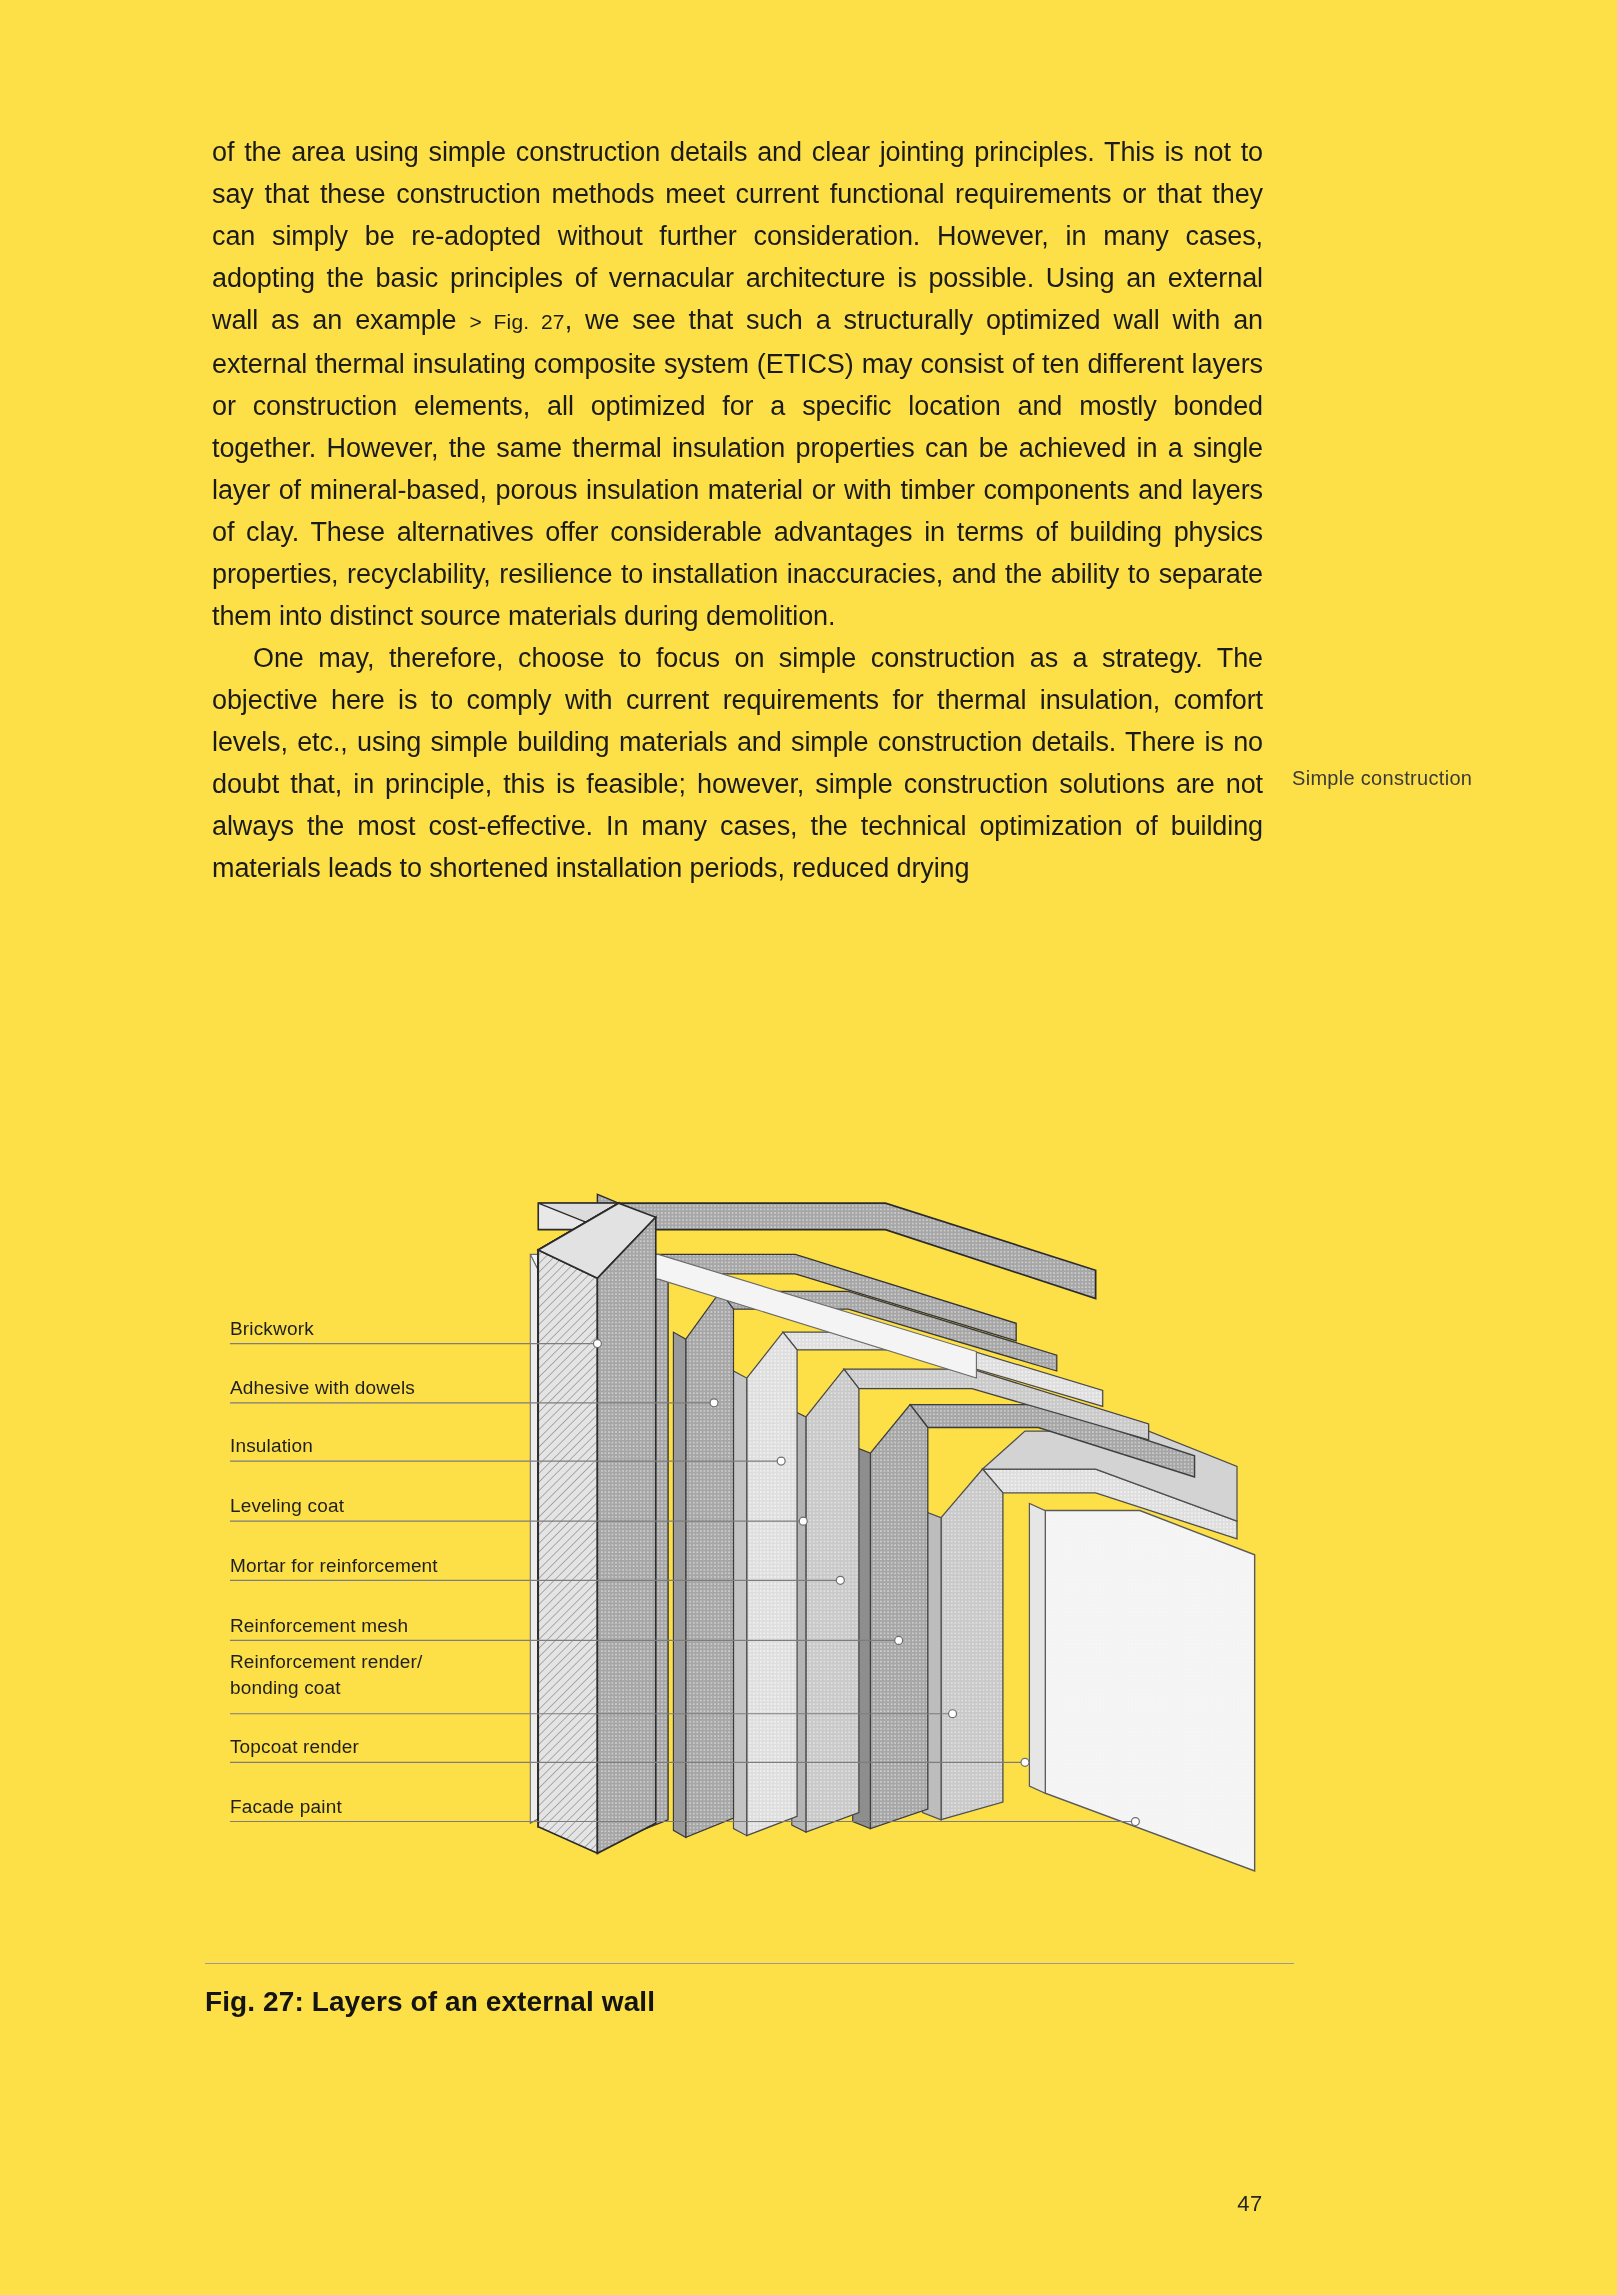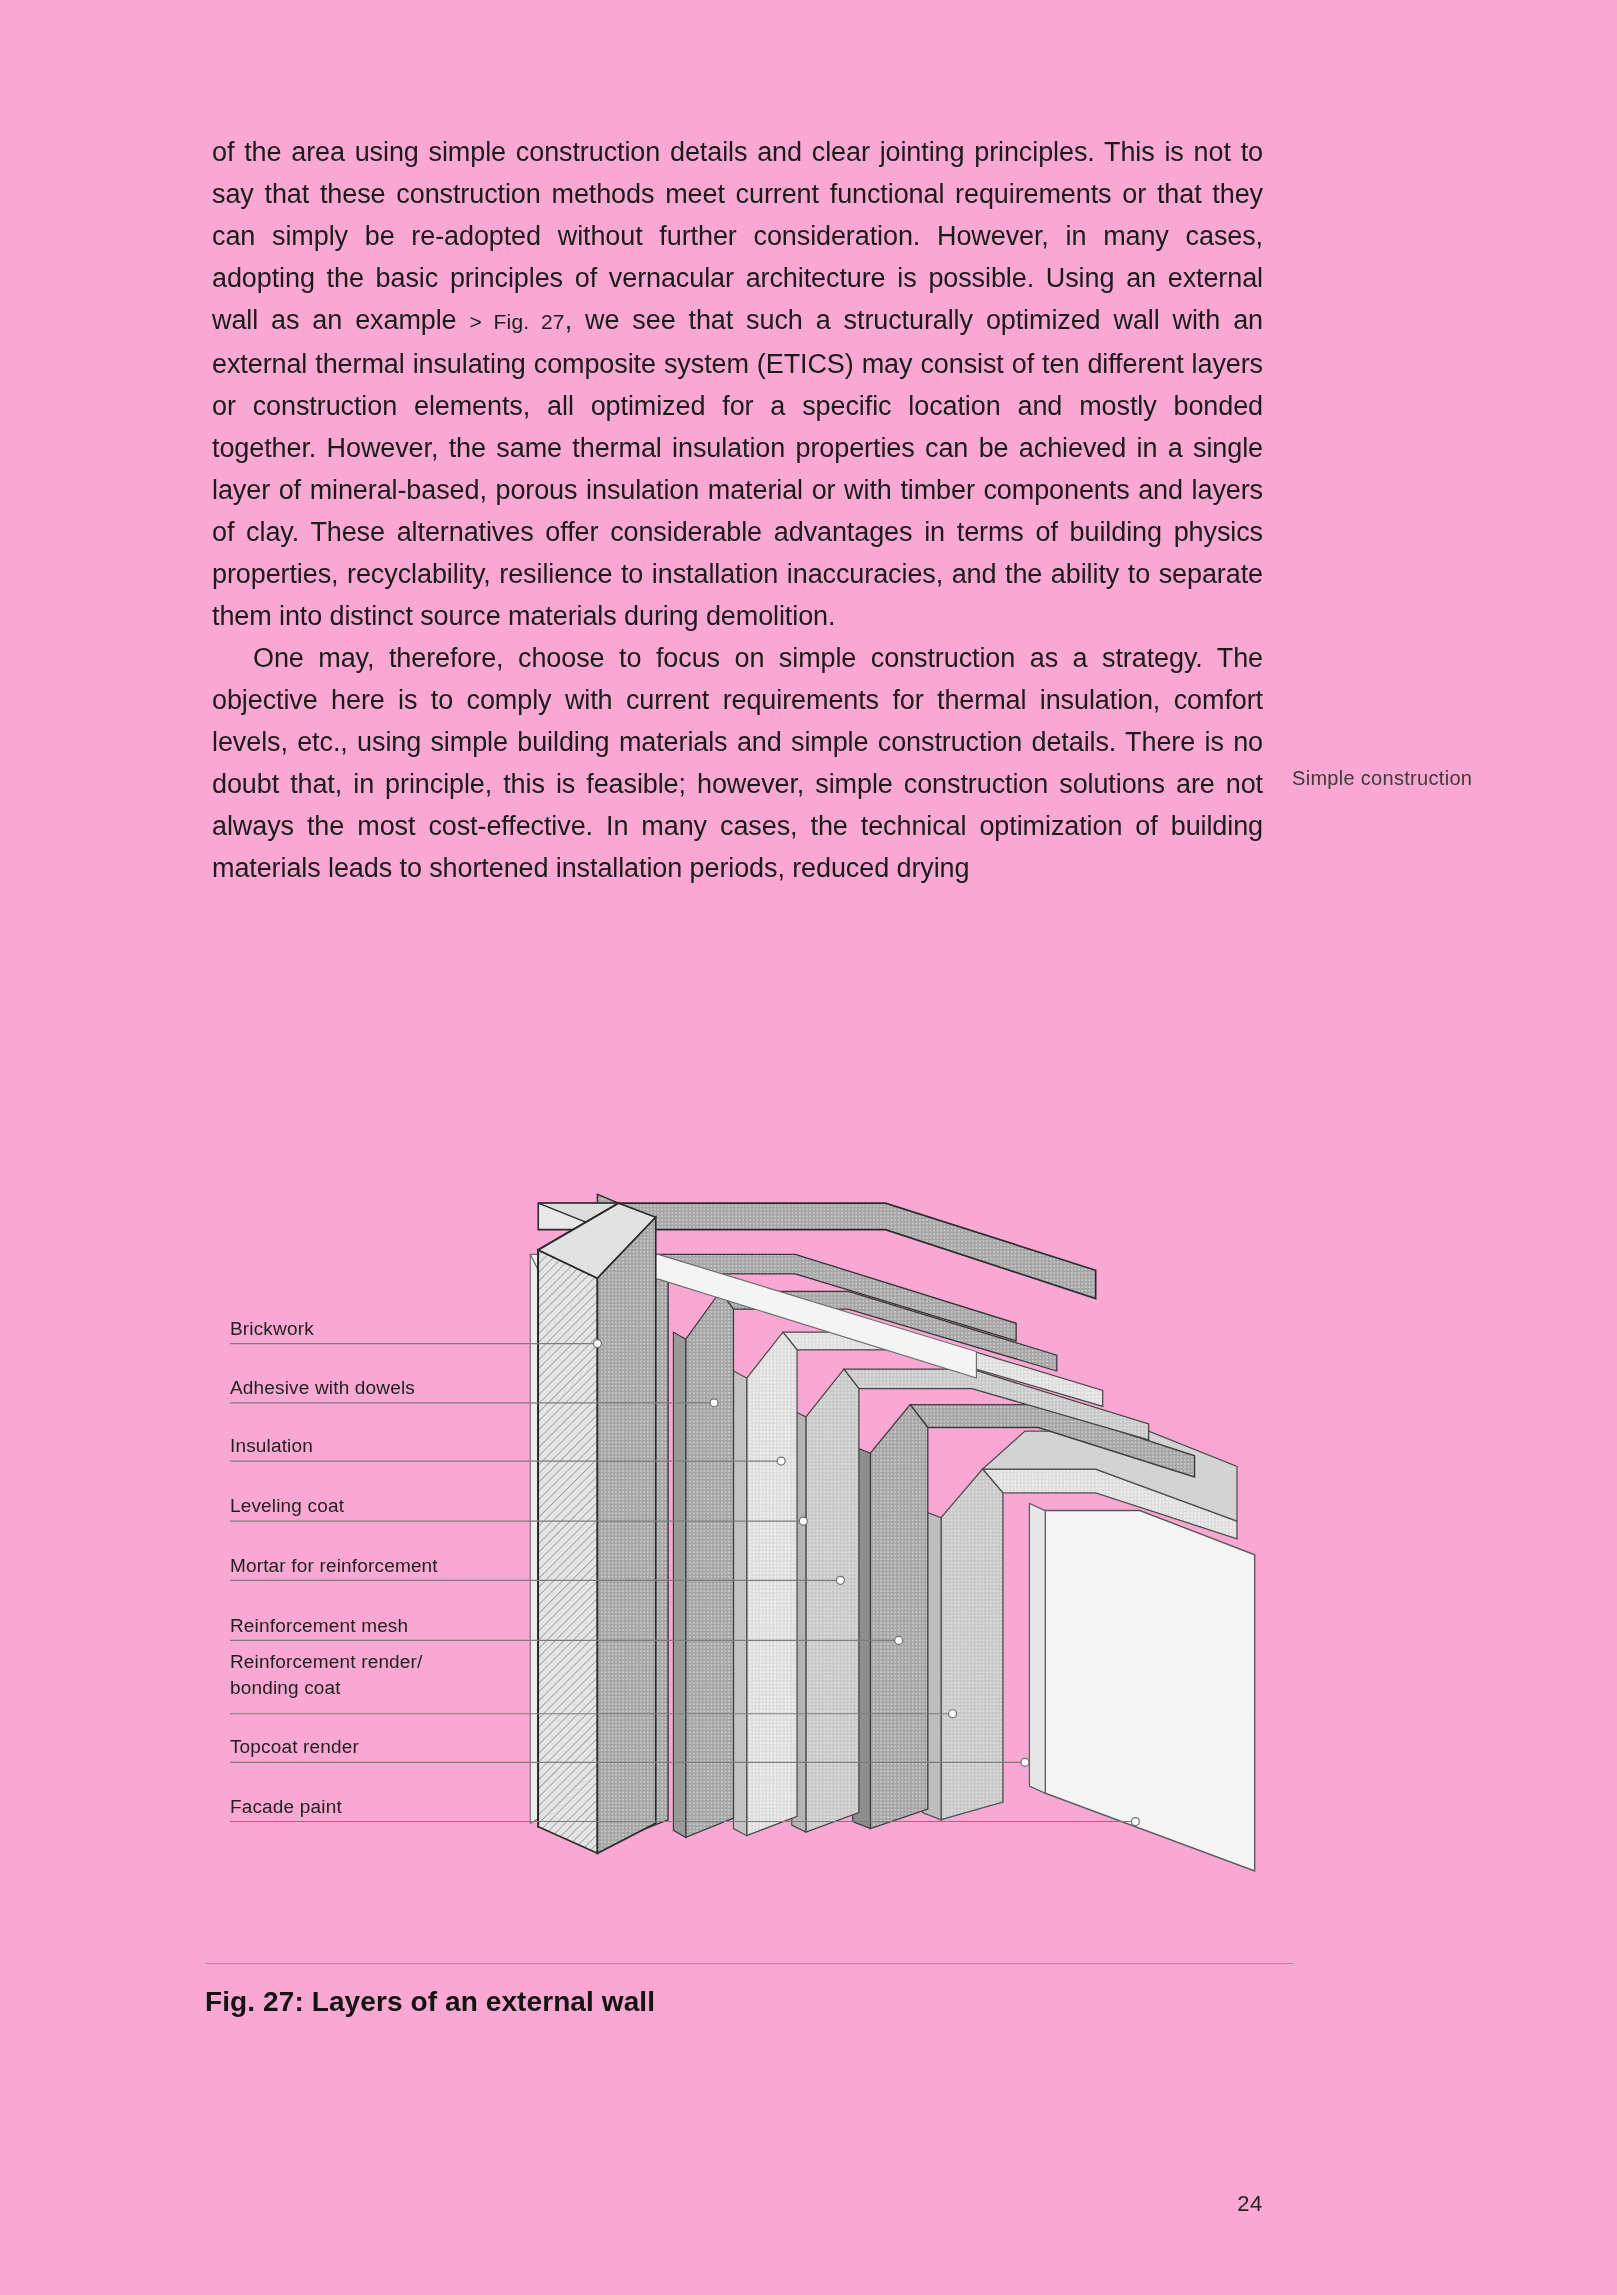--- a/index.html
+++ b/index.html
@@ -9,21 +9,21 @@
     background: #ffffff;
   }
   body {
     font-family: "Liberation Sans", "DejaVu Sans", sans-serif;
     color: #1a1a1a;
   }
   #page {
     position: relative;
     width: 1618px;
     height: 2295px;
-    background: #f9a8d4;
+    background: #fde047;
     overflow: hidden;
   }
 
   
   #text-column {
     position: absolute;
     left: 212px;
     top: 131px;
     width: 1051px;
   }
@@ -259,16 +259,16 @@
       <text class="lbl" x="260" y="1888">Reinforcement render/</text>
       <text class="lbl" x="260" y="1918">bonding coat</text>
       <text class="lbl" x="260" y="1985">Topcoat render</text>
       <text class="lbl" x="260" y="2052">Facade paint</text>
     </g>
   </svg>
 
   <div id="figure-rule"></div>
   <div id="figure-caption">Fig. 27: Layers of an external wall</div>
 
-  <div id="page-number">24</div>
+  <div id="page-number">47</div>
 
 </div>
 
 
 </body></html>

